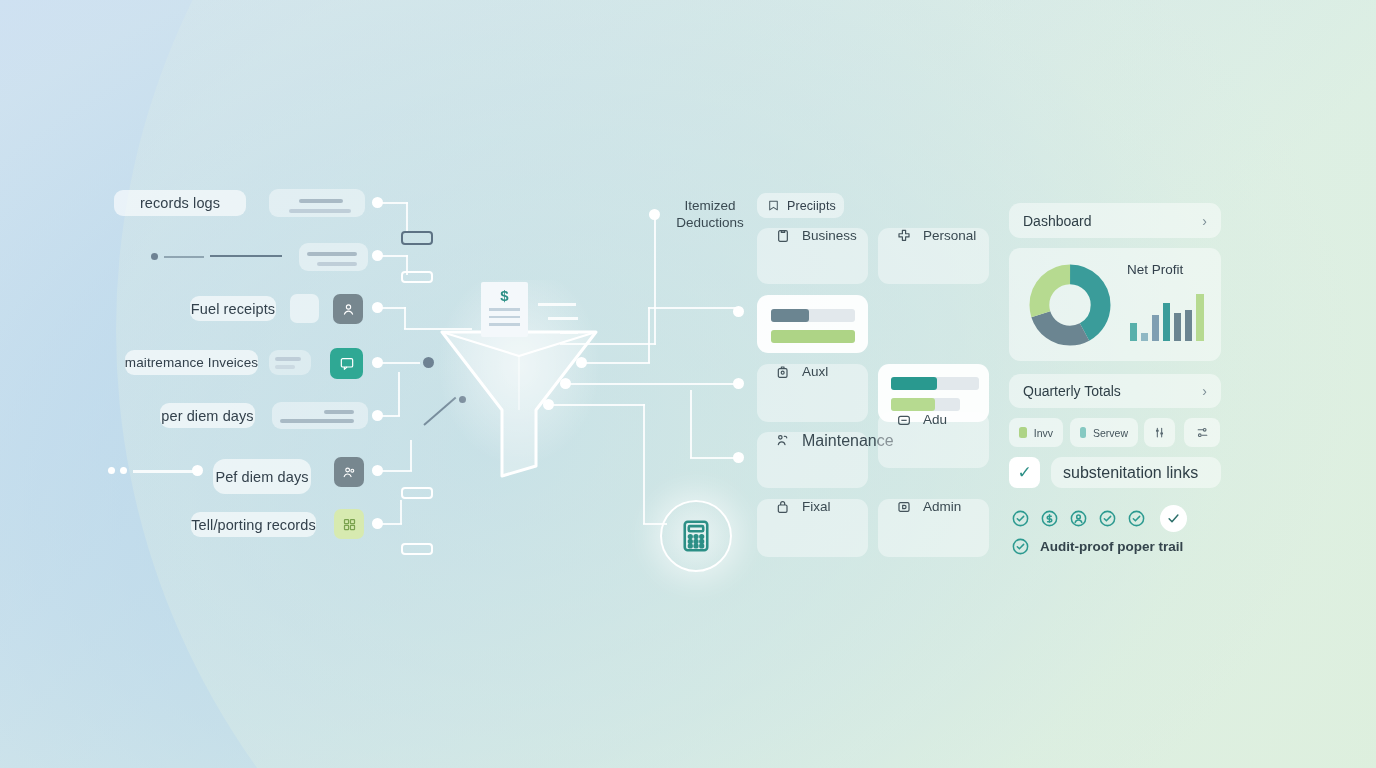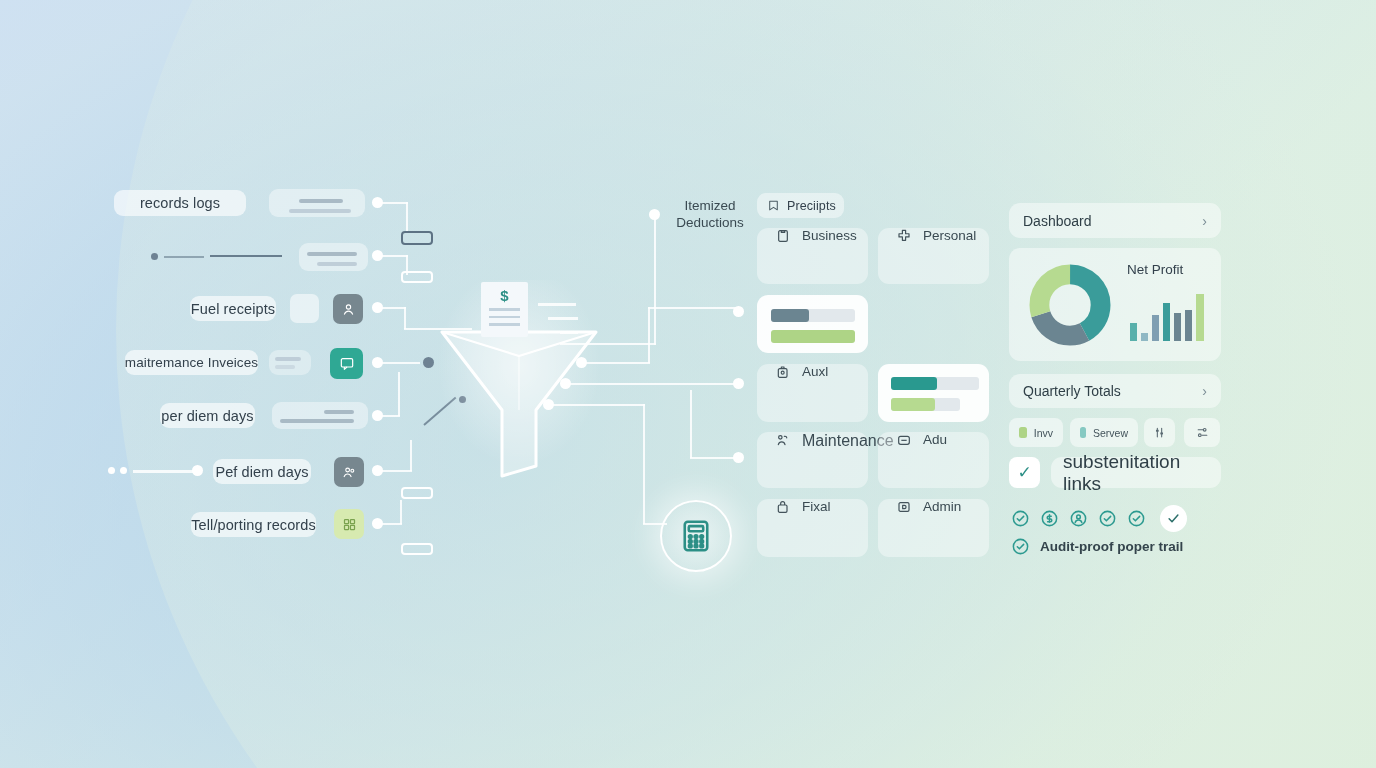--- a/index.html
+++ b/index.html
@@ -198,21 +198,21 @@
   <div class="node" style="left:372px; top:410px;"></div>
   <div class="wire h" style="left:382px; top:415px; width:18px;"></div>
   <div class="wire v" style="left:398px; top:372px; height:44px;"></div>
   <div class="node dim sm" style="left:459px; top:396px;"></div>
   <div class="wire h dark" style="left:424px; top:424px; width:42px; transform:rotate(-41deg); transform-origin:left center; opacity:.75;"></div>
 
   <div class="node sm" style="left:108px; top:467px;"></div>
   <div class="node sm" style="left:120px; top:467px;"></div>
   <div class="wire h" style="left:133px; top:470px; width:62px; height:2.5px;"></div>
   <div class="node" style="left:192px; top:465px;"></div>
-  <div class="pill" style="left:213px; top:459px; width:98px; height:25px; justify-content:center;">
+  <div class="pill" style="left:213px; top:459px; width:98px; height:35px; justify-content:center;border-radius:12px;">
     <span>Pef diem days</span>
   </div>
   <div class="tile gray" style="left:334px; top:457px;">
     <svg width="15" height="15" viewBox="0 0 24 24" fill="none" stroke="#ffffff" stroke-width="1.8" stroke-linecap="round">
       <circle cx="9" cy="8" r="3"></circle>
         <circle cx="16.5" cy="9" r="2.3"></circle>
       <path d="M3.5 18.5c1-3 3.2-4.2 5.5-4.2s4.5 1.2 5.5 4.2"></path>
     </svg>
   </div>
   <div class="node" style="left:372px; top:465px;"></div>
@@ -350,21 +350,21 @@
   <div class="gcard" style="left:757px; top:432px; width:111px; height:56px;">
     <span style="display:flex;">
       <svg width="16" height="16" viewBox="0 0 24 24" fill="none" stroke="#43535b" stroke-width="1.8" stroke-linecap="round">
         <circle cx="8" cy="8" r="2.6"></circle>
           <path d="M14 6.5c1.8-.4 3.4.6 3.6 2.2"></path>
           <path d="M5 19c.8-3 2.6-4.2 5-4.2s4.2 1.2 5 4.2"></path>
       </svg>
     </span>
     <span style="font-size:16px;">Maintenance</span>
   </div>
-  <div class="gcard" style="left:878px; top:432px; width:111px; height:56px;">
+  <div class="gcard" style="left:878px; top:412px; width:111px; height:56px;">
     <span style="display:flex;">
       <svg width="16" height="16" viewBox="0 0 24 24" fill="none" stroke="#43535b" stroke-width="1.8" stroke-linejoin="round">
         <rect x="4" y="6.5" width="16" height="12" rx="3"></rect>
           <path d="M8 12.5h8"></path>
       </svg>
     </span>
     <span>Adu</span>
   </div>
 
   <div class="gcard" style="left:757px; top:499px; width:111px; height:58px;">
@@ -442,21 +442,21 @@
           <circle cx="16" cy="7" r="2.5"></circle>
           <circle cx="7" cy="17" r="2.5"></circle>
       </svg>
     </span>
   </div>
 
   <div class="checkbox-card" style="left:1009px; top:457px;">
     <span style="color:#2c8f86; font-size:17px; line-height:1;">✓</span>
   </div>
   <div class="rcard" style="left:1051px; top:457px; width:170px; height:31px;">
-    <div class="rrow" style="padding:0 12px; font-size:19px;">
+    <div class="rrow" style="padding:0 12px; font-size:16px;">
       <span>substenitation links</span>
     </div>
   </div>
 
   <div class="checkrow" style="left:1011px; top:505px;">
     <span style="display:flex;">
       <svg width="19" height="19" viewBox="0 0 24 24" fill="none" stroke="#2c9a90" stroke-width="1.9" stroke-linecap="round">
         <circle cx="12" cy="12" r="9"></circle>
           <path d="M8 12.3l2.6 2.6L16 9.3"></path>
       </svg>

